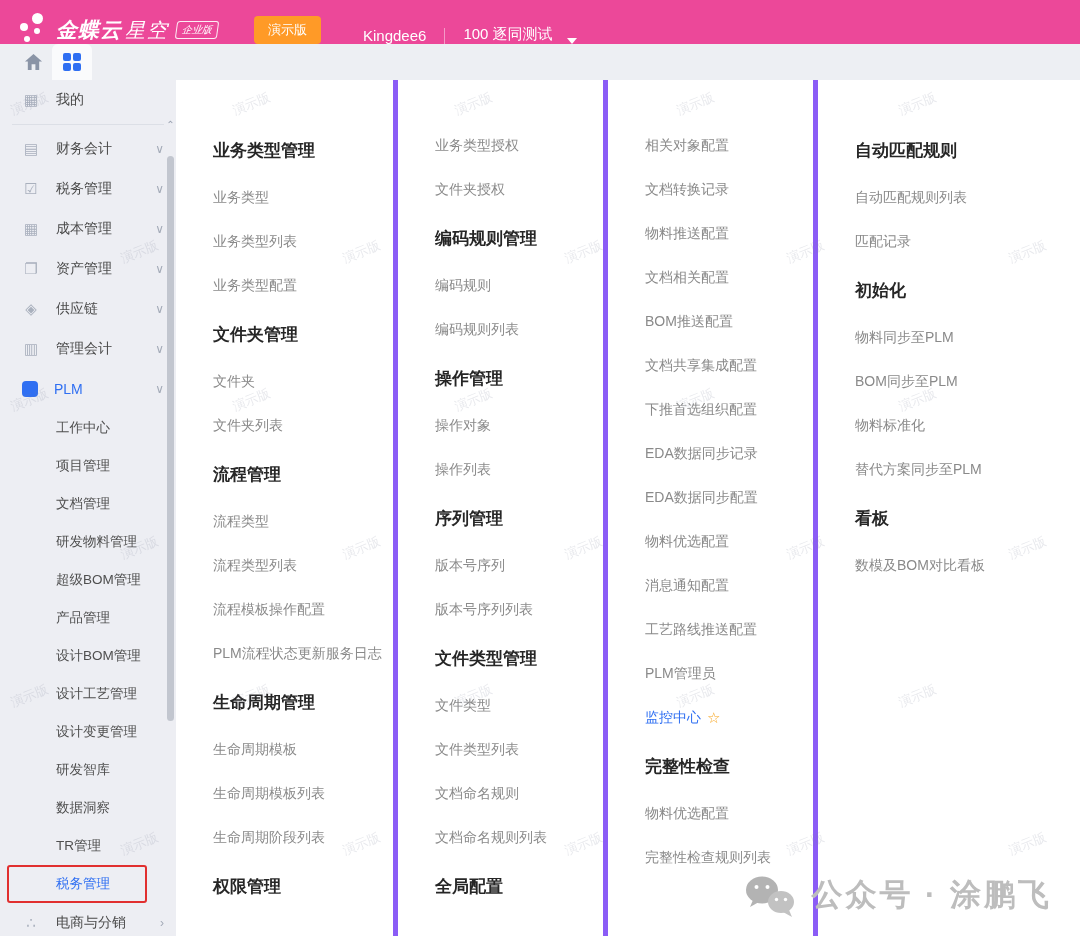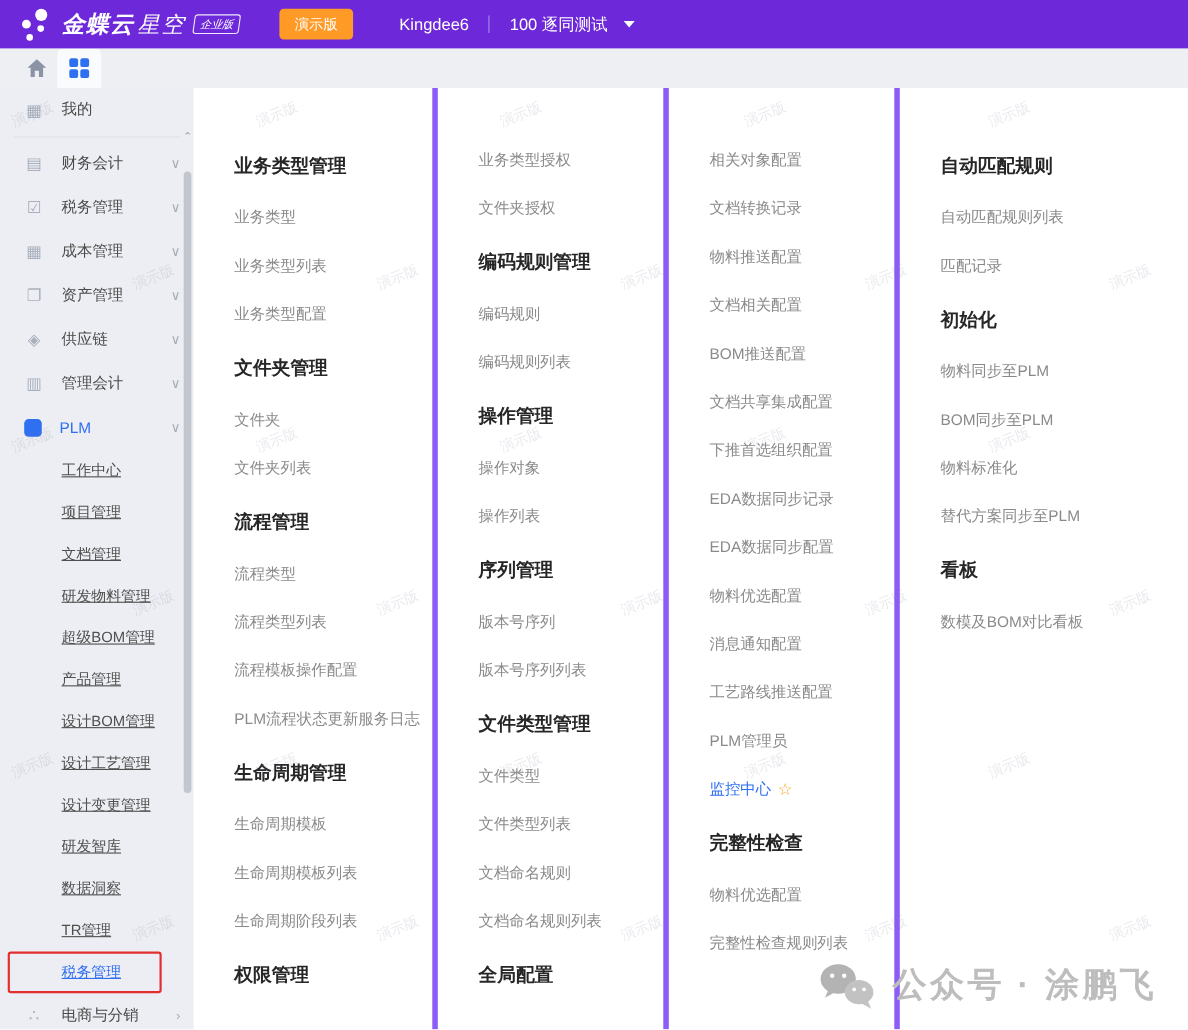--- a/index.html
+++ b/index.html
@@ -1,20 +1,20 @@
 <!DOCTYPE html>
 <html><head>
 <meta charset="utf-8">
 <style>
   html,body{margin:0;padding:0;}
   body{width:1080px;height:936px;overflow:hidden;position:relative;background:#fff;
        font-family:"Liberation Sans","DejaVu Sans",sans-serif;}
 
   
-  .topbar{height:44px;background:#6d28d9;display:flex;align-items:center;padding:0 16px;color:#fff;position:relative;z-index:5;}
+  .topbar{height:44px;background:#ec4899;display:flex;align-items:flex-end;padding:0 16px;color:#fff;position:relative;z-index:5;}
   .logo-dots{position:relative;width:32px;height:34px;margin-right:8px;flex:none;}
   .logo-dots .dot{position:absolute;background:#fff;border-radius:50%;}
   .d1{width:11px;height:11px;left:16px;top:3px;}
   .d2{width:8px;height:8px;left:4px;top:13px;}
   .d3{width:6px;height:6px;left:18px;top:18px;}
   .d4{width:6px;height:6px;left:8px;top:26px;}
   .brand{display:flex;align-items:center;font-style:italic;}
   .brand-main{font-size:21px;font-weight:bold;letter-spacing:1px;}
   .brand-sub{font-size:20px;font-weight:normal;margin-left:3px;letter-spacing:2px;}
   .edition-badge{border:1px solid rgba(255,255,255,.9);border-radius:3px;font-size:10px;
@@ -39,21 +39,21 @@
 
   
   .sidebar{width:176px;background:#edeef3;flex:none;position:relative;overflow:hidden;}
   .srow{height:40px;display:flex;align-items:center;padding:0 12px 0 22px;cursor:pointer;}
   .srow .icon{width:18px;margin-right:16px;color:#a9b0bd;font-size:15px;flex:none;display:flex;align-items:center;justify-content:center;}
   .srow .lbl{flex:1;font-size:14px;color:#4a4a4a;white-space:nowrap;}
   .srow .chev{color:#a4abb8;font-size:12px;flex:none;}
   .srow.active .lbl{color:#2f6ff2;}
   .srow.active .icon{background:#2f6ff2;border-radius:4px;width:16px;height:16px;color:#fff;font-size:6px;}
   .ssub{height:38px;display:flex;align-items:center;padding-left:56px;cursor:pointer;position:relative;}
-  .ssub .lbl{font-size:13.5px;color:#4f4f4f;white-space:nowrap;text-decoration:underline;}
+  .ssub .lbl{font-size:13.5px;color:#4f4f4f;white-space:nowrap;}
   .ssub.current .lbl{color:#2f6ff2;}
   .sdivider{height:1px;background:#dcdfe6;margin:4px 12px;}
   .red-box{position:absolute;left:7px;top:0;width:140px;height:38px;border:2px solid #e12f2f;border-radius:3px;box-sizing:border-box;pointer-events:none;}
   .sb-scroll{position:absolute;right:1px;top:40px;width:9px;bottom:0;}
   .sb-arrow{color:#9aa2b1;font-size:10px;text-align:center;line-height:10px;}
   .sb-thumb{position:absolute;left:1px;top:36px;width:7px;height:565px;background:#c2c6cf;border-radius:4px;cursor:pointer;}
 
   
   .main{flex:1;display:flex;background:#fff;overflow:hidden;}
   .col{padding:44px 0 0 37px;box-sizing:border-box;border-right:5px solid #8b5cf6;}

